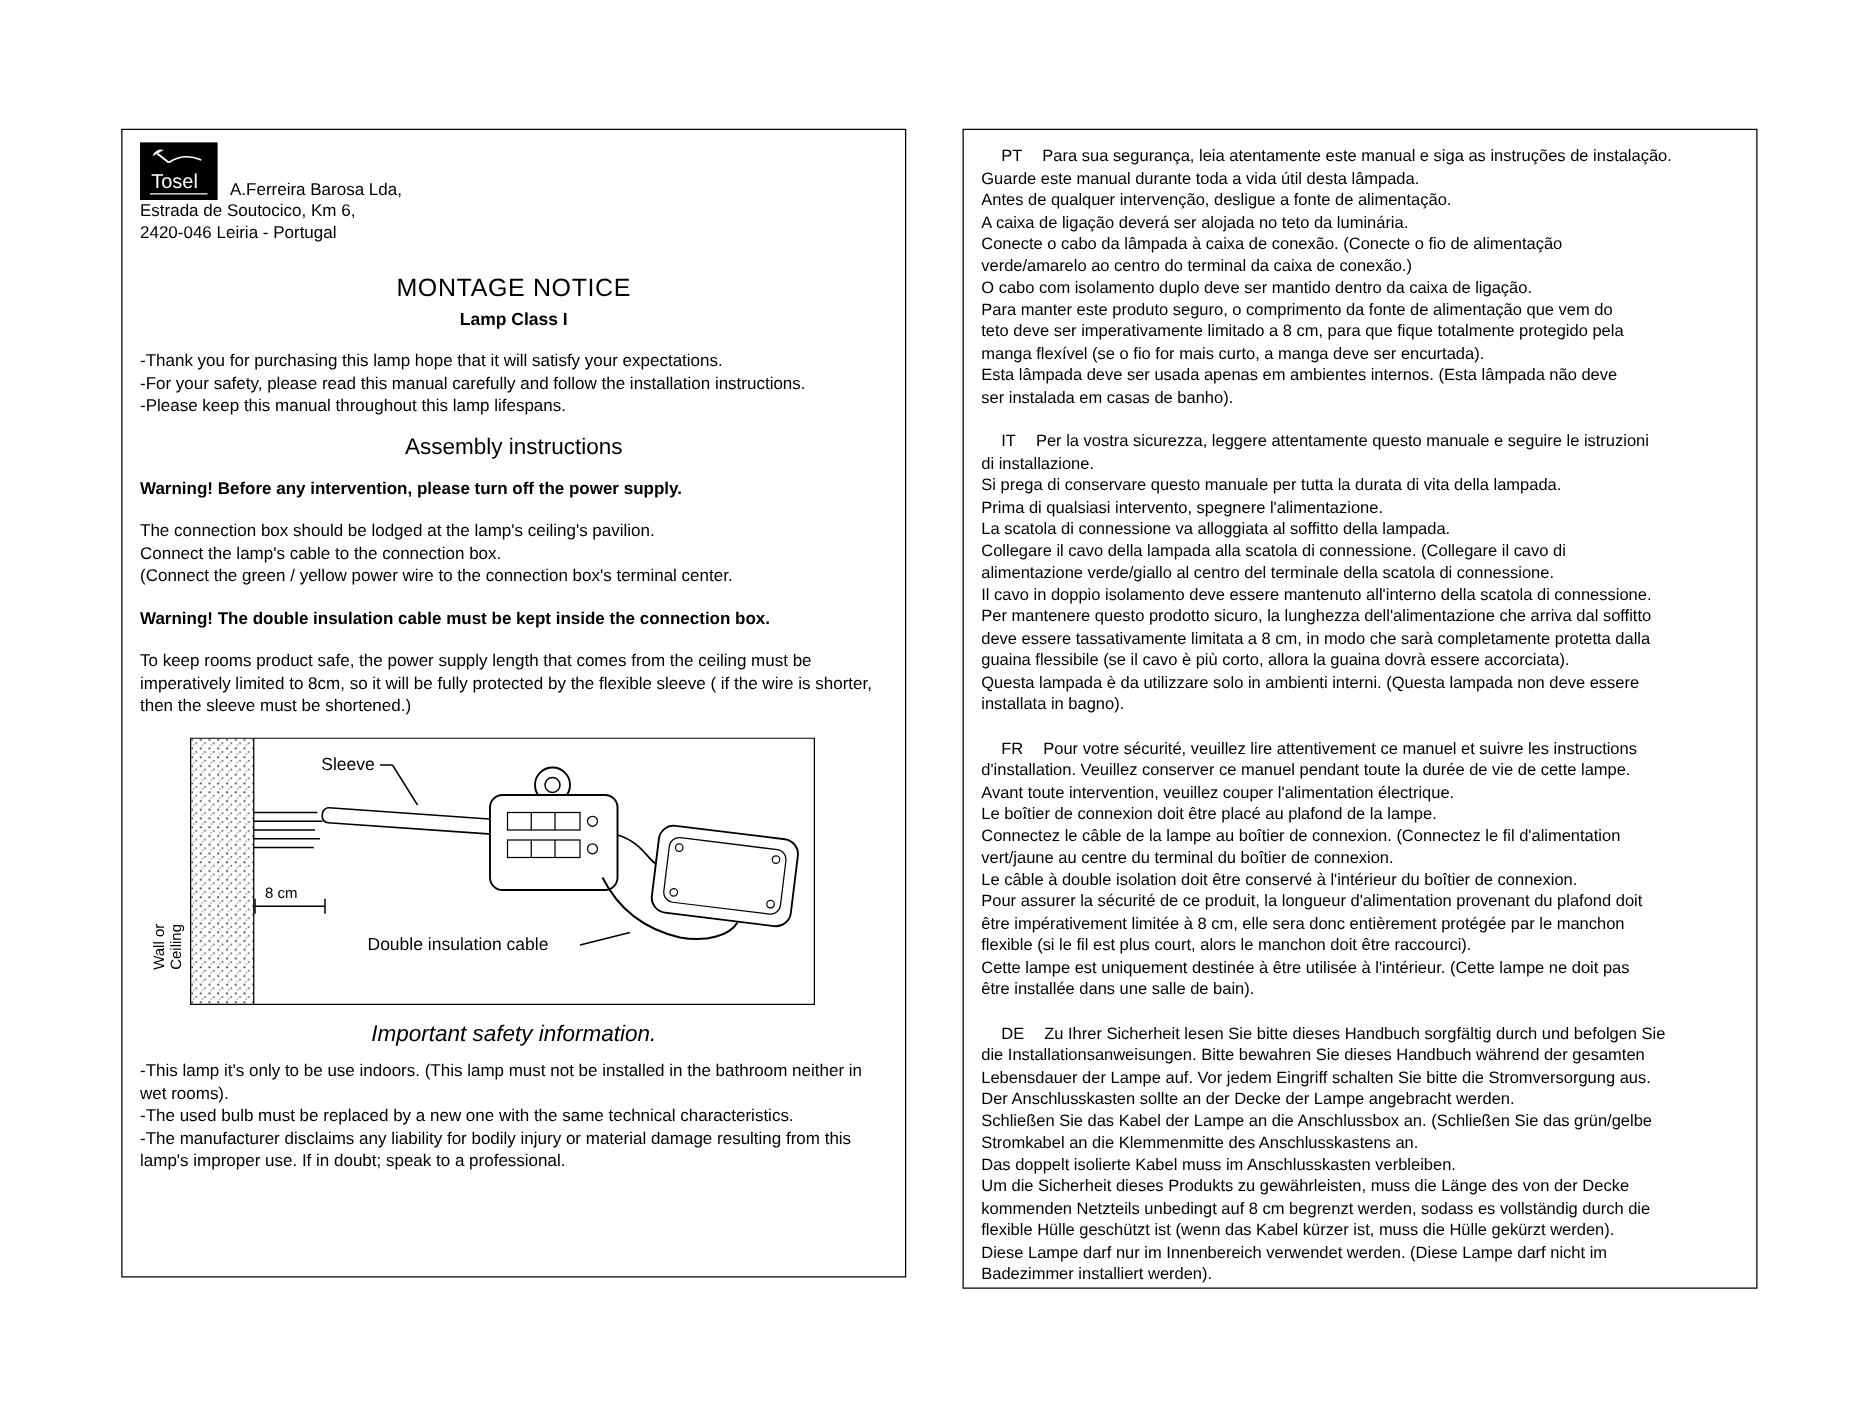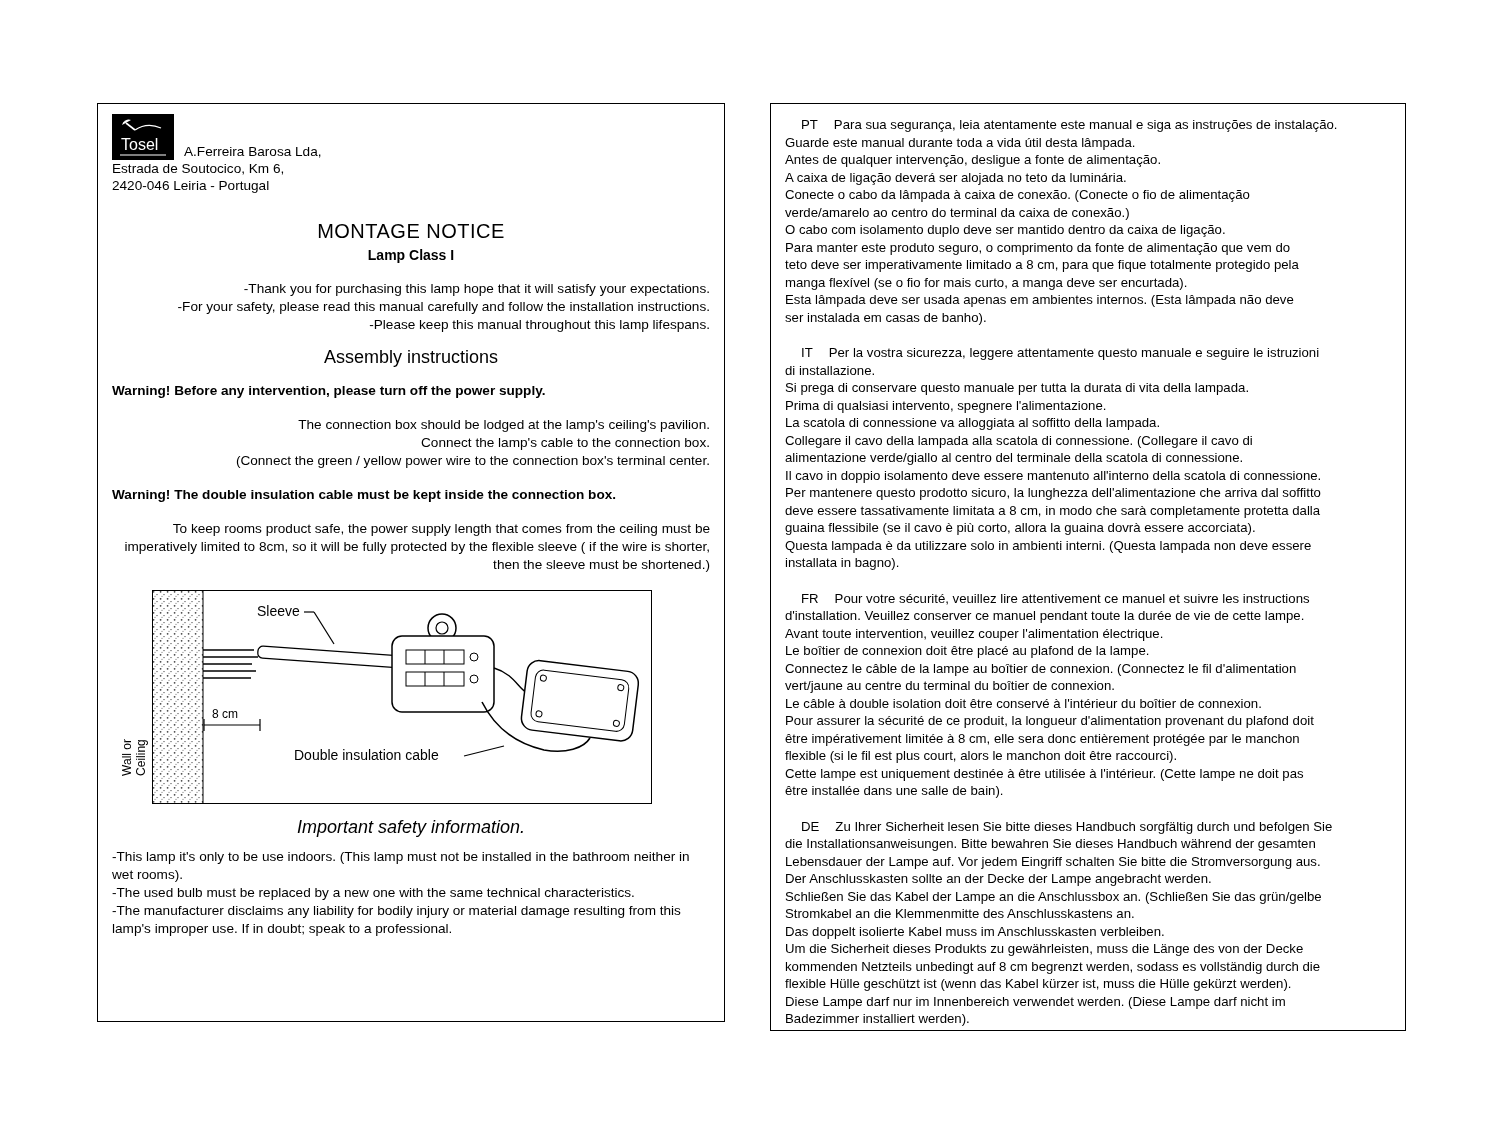--- a/index.html
+++ b/index.html
@@ -8,21 +8,21 @@
   #left-page{left:97px;top:103px;width:628px;height:919px;padding:10px 14px;font-size:13.6px;line-height:18px;}
   #right-page{left:770px;top:103px;width:636px;height:928px;padding:12px 14px;font-size:13.2px;line-height:17.5px;}
   .pre{white-space:pre-line;}
   
   .header-row{display:flex;align-items:flex-end;gap:10px;}
   .logo{width:62px;height:46px;background:#000;flex:0 0 auto;position:relative;}
   .logo svg{display:block;}
   .company-line{line-height:17px;}
   .doc-title{text-align:center;font-size:20px;margin-top:28px;letter-spacing:0.5px;}
   .doc-subtitle{text-align:center;font-size:14px;font-weight:bold;margin-top:6px;}
-  .para{margin-top:16px;text-align:right;}
+  .para{margin-top:16px;}
   .section-heading{text-align:center;font-size:18px;margin-top:14px;}
   .warning{font-weight:bold;margin-top:16px;}
   .diagram-row{display:flex;margin-top:16px;align-items:stretch;}
   .wall-label{writing-mode:vertical-rl;transform:rotate(180deg);white-space:pre-line;font-size:12px;line-height:14px;align-self:flex-end;margin:0 4px 28px 8px;}
   .diagram-svg{flex:0 0 auto;}
   .safety-heading{text-align:center;font-size:18px;margin-top:14px;font-style:italic;}
   .safety-text{margin-top:12px;}
   
   .lang-block{margin:0 0 18px 0;}
   .lang-code{margin-right:16px;margin-left:16px;}

